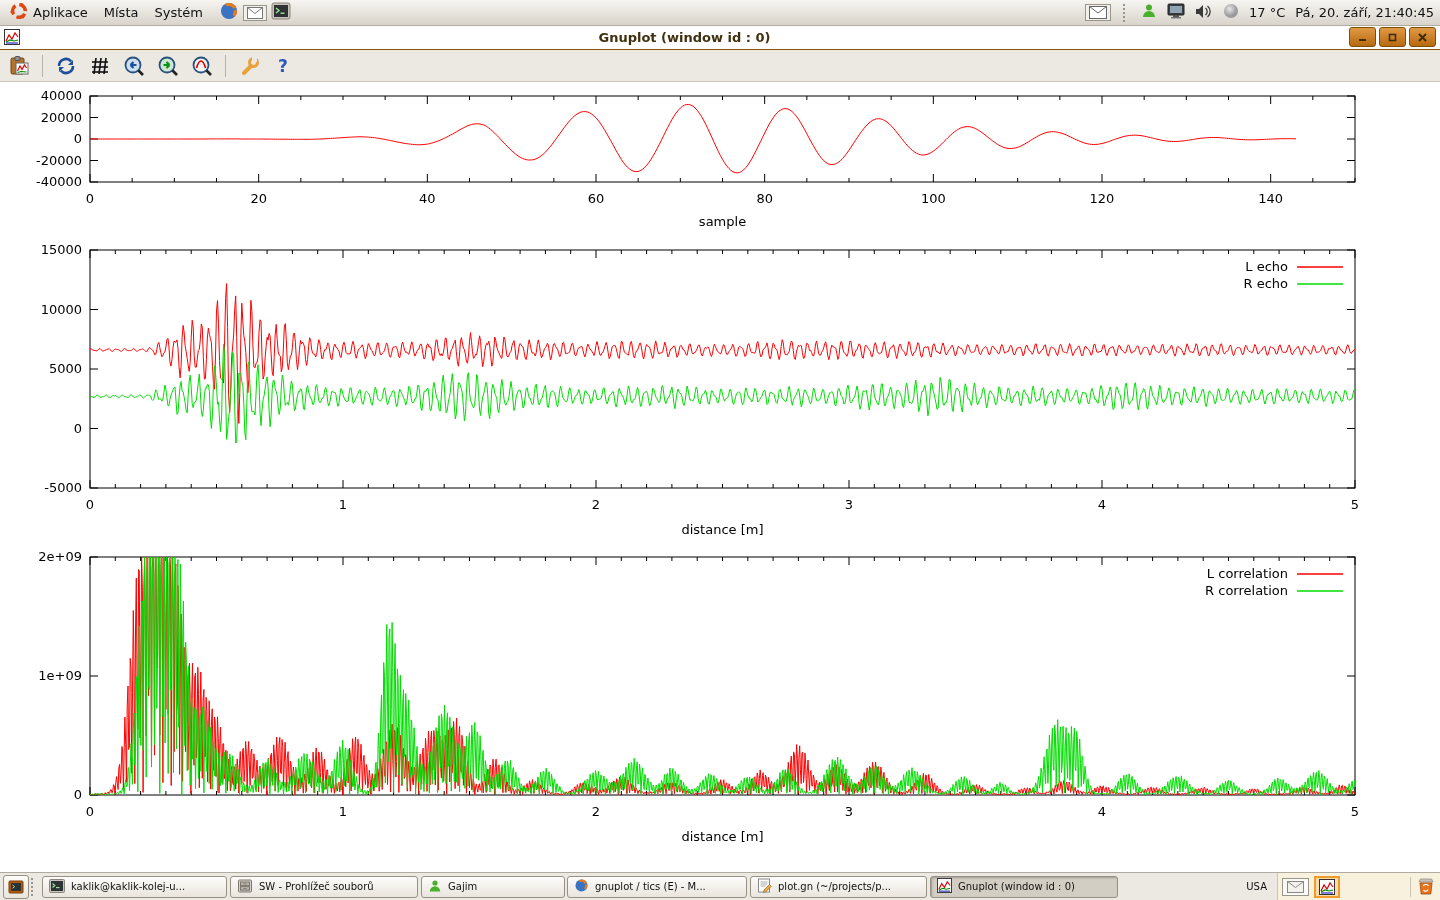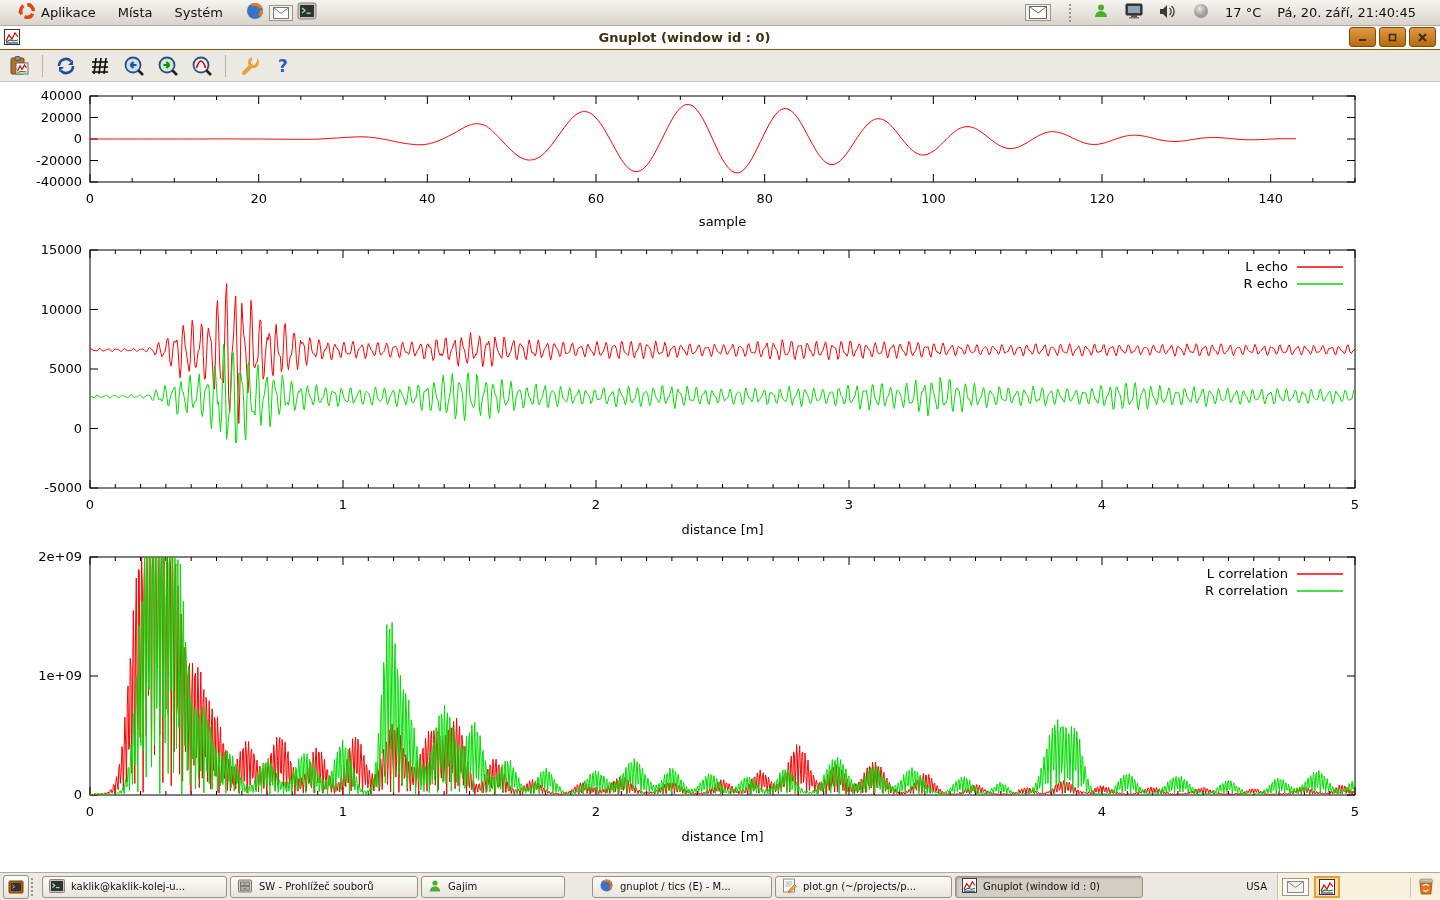--- a/index.html
+++ b/index.html
@@ -2,24 +2,24 @@
 <html><head>
 <meta charset="utf-8">
 <style>
   html,body{margin:0;padding:0;background:#555;}
   .screen{position:relative;width:1440px;height:900px;background:#ffffff;
     font-family:"DejaVu Sans",sans-serif;overflow:hidden;-webkit-font-smoothing:antialiased;}
   
   .top-panel{position:absolute;top:0;left:0;width:1440px;height:25px;
     background:linear-gradient(#f7f5f1,#d8d4cb);border-bottom:1px solid #b0aba0;
     display:flex;align-items:center;font-size:13px;color:#111;}
-  .panel-left{display:flex;align-items:center;gap:6px;padding-left:12px;}
+  .panel-left{display:flex;align-items:center;gap:0;padding-left:4px;}
   .menu-item{padding:2px 10px 3px 6px;display:flex;align-items:center;gap:5px;cursor:default;}
   .panel-launchers{display:flex;align-items:center;gap:4px;margin-left:6px;}
-  .panel-right{margin-left:auto;display:flex;align-items:center;gap:16px;padding-right:24px;}
+  .panel-right{margin-left:auto;display:flex;align-items:center;gap:10px;padding-right:6px;}
   .framed-icon{border:1px solid #9a958a;background:#f2f0ea;padding:1px 3px;display:flex;align-items:center;}
   .handle{width:4px;height:18px;border-left:2px dotted #9a958c;margin:0 2px;}
   .clock,.temp{white-space:nowrap;}
   
   .titlebar{position:absolute;top:25px;left:0;width:1440px;height:24px;
     background:linear-gradient(#eaa953 0%,#d8boil 0%,#dc9140 8%,#cd7f28 55%,#b4680e 100%);
     border-bottom:1px solid #8a5408;display:flex;align-items:center;}
   .titlebar-icon{margin-left:4px;display:flex;}
   .title-text{flex:1;text-align:center;font-weight:bold;font-size:13px;color:#40300f;
     text-shadow:0 1px 0 rgba(255,255,255,.25);}
@@ -639,21 +639,21 @@
     <div class="task-btn" style="width:144px">
       <span>
         <svg width="14" height="14" viewBox="0 0 14 14">
             <circle cx="7" cy="4" r="2.6" fill="#49b02c"></circle>
             <path d="M1.8 12.5 a5.2 5.2 0 0 1 10.4 0 z" fill="#49b02c"></path>
           </svg>
       </span>
       <span class="task-label">Gajim</span>
     </div>
 
-    <div class="task-btn" style="width:180px;margin-left:27px">
+    <div class="task-btn" style="width:180px;margin-left:2px">
       <span>
         <svg width="15" height="15" viewBox="0 0 20 20">
             <circle cx="10" cy="10" r="8" fill="#3a72c4"></circle>
             <path d="M10 2 a8 8 0 0 1 7.3 4.6 l-3 1.4 a5 5 0 0 0 -6.5 -2.6 l-1.6 -2.4 a8 8 0 0 1 3.8 -1 z" fill="#e87b1e"></path>
             <path d="M17.6 8.5 a8 8 0 0 1 -1.8 7.5 l-2.2 -2.4 a5 5 0 0 0 1 -4.2 z" fill="#e87b1e"></path>
           </svg>
       </span>
       <span class="task-label">gnuplot / tics (E) - M...</span>
     </div>
 

